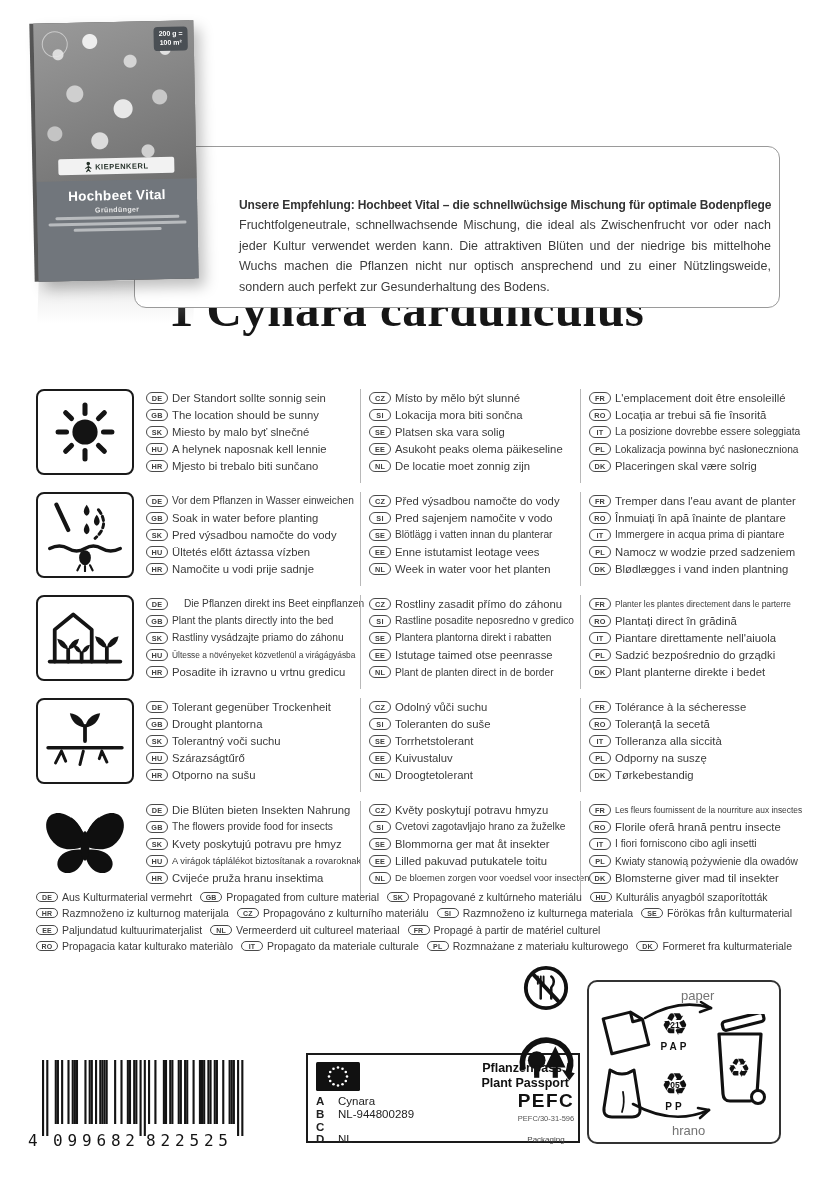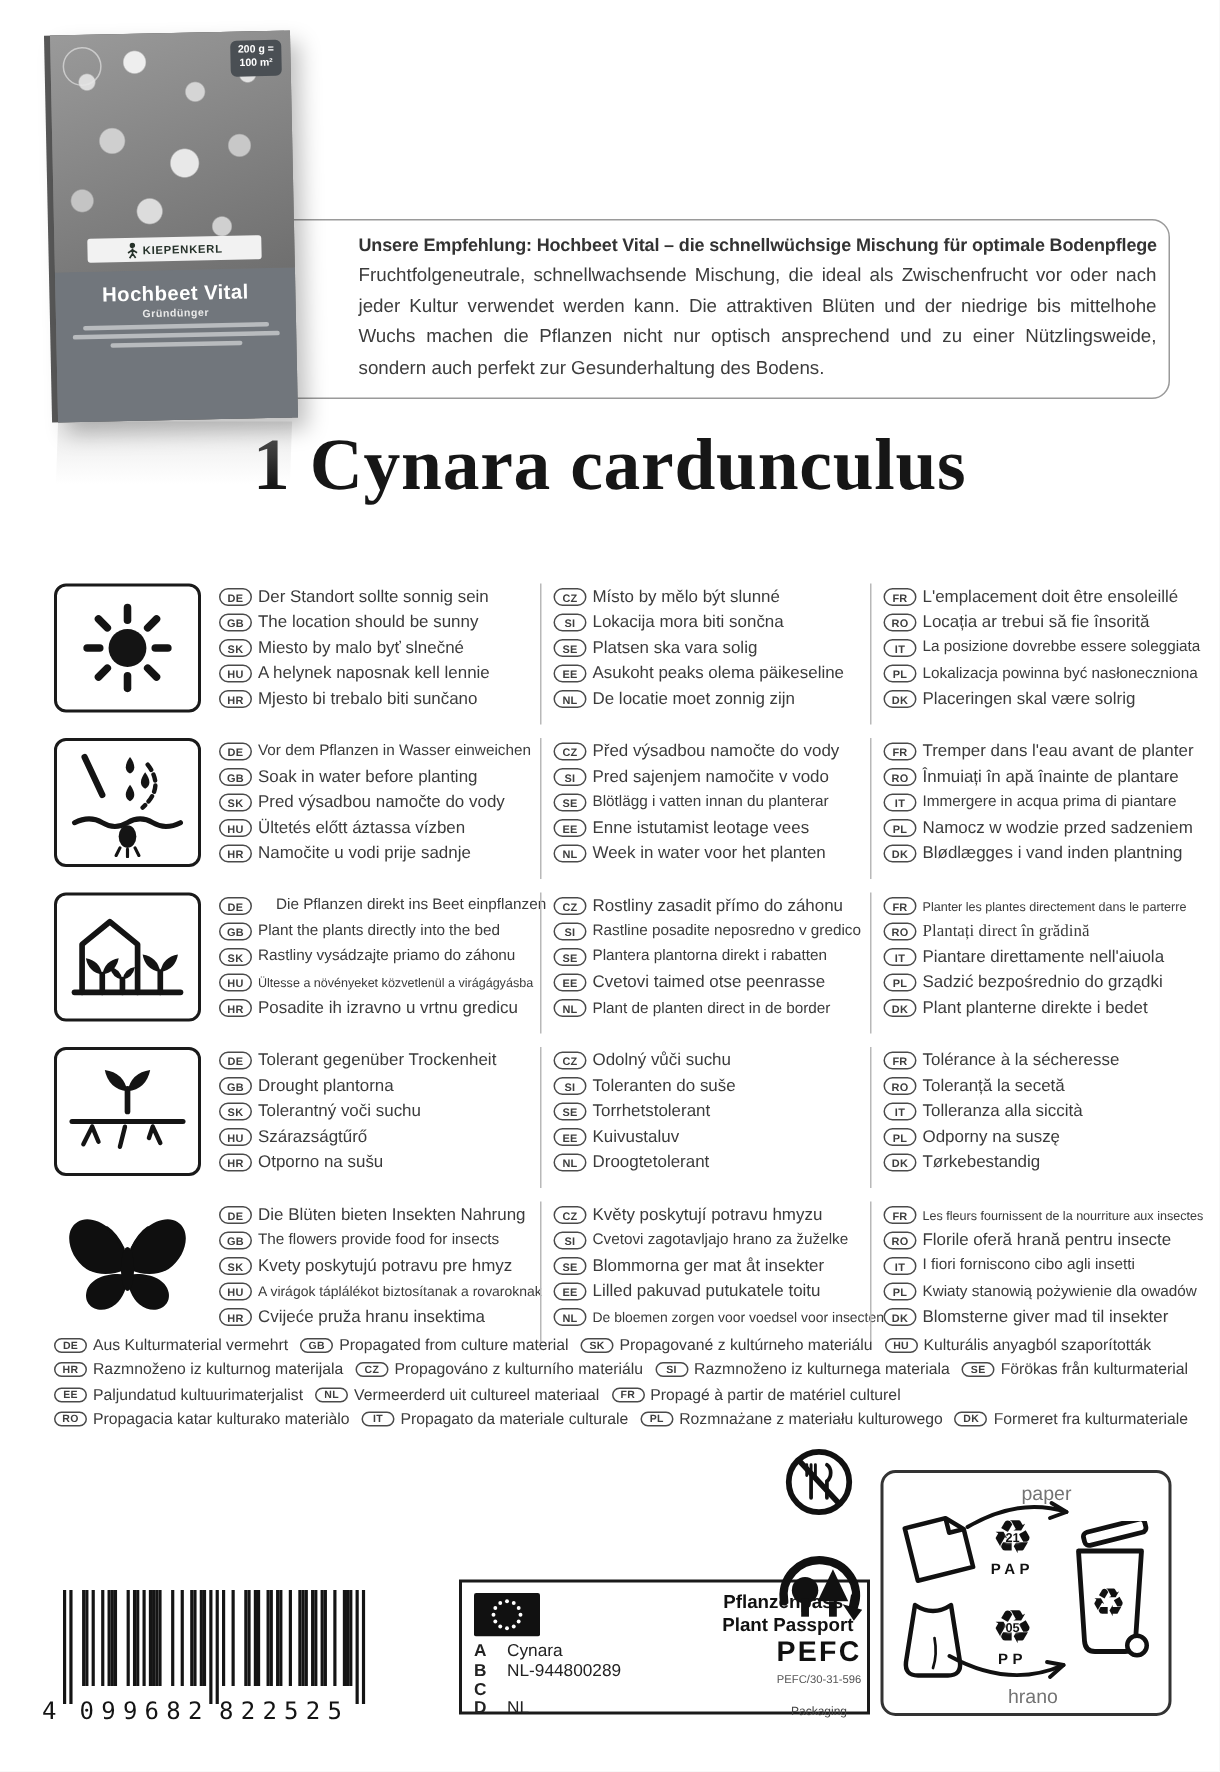--- a/index.html
+++ b/index.html
@@ -32,21 +32,21 @@
   .packet-label{height:100px;background:#71767c;color:#fff;text-align:center;padding-top:8px;box-sizing:border-box;}
   .packet-name{font-size:13.5px;font-weight:bold;letter-spacing:.3px;}
   .packet-sub{font-size:7px;font-weight:bold;color:#e9e9e9;margin-top:3px;letter-spacing:.4px;}
   .packet-fineline{height:3px;background:rgba(255,255,255,.5);border-radius:2px;margin:3px auto 0;}
   .packet-reflection{position:absolute;left:38px;top:281px;width:156px;height:42px;z-index:1;
                      background:linear-gradient(#c9c9c9,transparent);opacity:.4;transform:skewX(-2deg);}
 
   
   .rec-box{position:absolute;left:134px;top:146px;width:646px;box-sizing:border-box;
            border:1.5px solid #9a9a9a;border-radius:12px;padding:9px 8px 10px 104px;background:#fff;z-index:2;}
-  .rec-title{font-size:12px;font-weight:bold;color:#333;white-space:nowrap;letter-spacing:-.1px;margin-bottom:3px;}
+  .rec-title{font-size:12px;font-weight:bold;color:#333;white-space:nowrap;letter-spacing:-.1px;margin-bottom:3px;margin-top:42px;}
   .rec-body{font-size:12.5px;line-height:20.5px;color:#3c3c3c;text-align:justify;}
 
   
   .main-title{position:absolute;top:281px;left:0;width:100%;text-align:center;
               font-family:"Liberation Serif",serif;font-size:49px;font-weight:600;color:#161616;letter-spacing:.5px;}
 
   
   #instructions{position:absolute;left:36px;top:389px;width:750px;}
   .inst-row{display:flex;height:94px;margin-bottom:9px;}
   .icon-cell{width:98px;height:86px;border:2.5px solid #1a1a1a;border-radius:8px;box-sizing:border-box;
@@ -363,35 +363,35 @@
           <div class="inst-line">
             <span class="lang-badge">SI</span>
             <span class="inst-text" style="font-size: 10.2px;">Rastline posadite neposredno v gredico</span>
           </div>
           <div class="inst-line">
             <span class="lang-badge">SE</span>
             <span class="inst-text" style="font-size: 10.2px;">Plantera plantorna direkt i rabatten</span>
           </div>
           <div class="inst-line">
             <span class="lang-badge">EE</span>
-            <span class="inst-text" style="font-size: 11.3px;">Cvetovi taimed otse peenrasse</span>
+            <span class="inst-text" style="font-size: 11.3px;">Istutage taimed otse peenrasse</span>
           </div>
           <div class="inst-line">
             <span class="lang-badge">NL</span>
             <span class="inst-text" style="font-size: 10.2px;">Plant de planten direct in de border</span>
           </div>
         </div>
         <div class="inst-col col3">
           <div class="inst-line">
             <span class="lang-badge">FR</span>
             <span class="inst-text" style="font-size: 8.4px;">Planter les plantes directement dans le parterre</span>
           </div>
           <div class="inst-line">
             <span class="lang-badge">RO</span>
-            <span class="inst-text" style="font-size: 11.3px; font-family: Liberation Serif, serif;">Plantați direct în grădină</span>
+            <span class="inst-text" style="font-size: 11.3px;">Plantați direct în grădină</span>
           </div>
           <div class="inst-line">
             <span class="lang-badge">IT</span>
             <span class="inst-text" style="font-size: 11.3px;">Piantare direttamente nell'aiuola</span>
           </div>
           <div class="inst-line">
             <span class="lang-badge">PL</span>
             <span class="inst-text" style="font-size: 11.3px;">Sadzić bezpośrednio do grządki</span>
           </div>
           <div class="inst-line">

